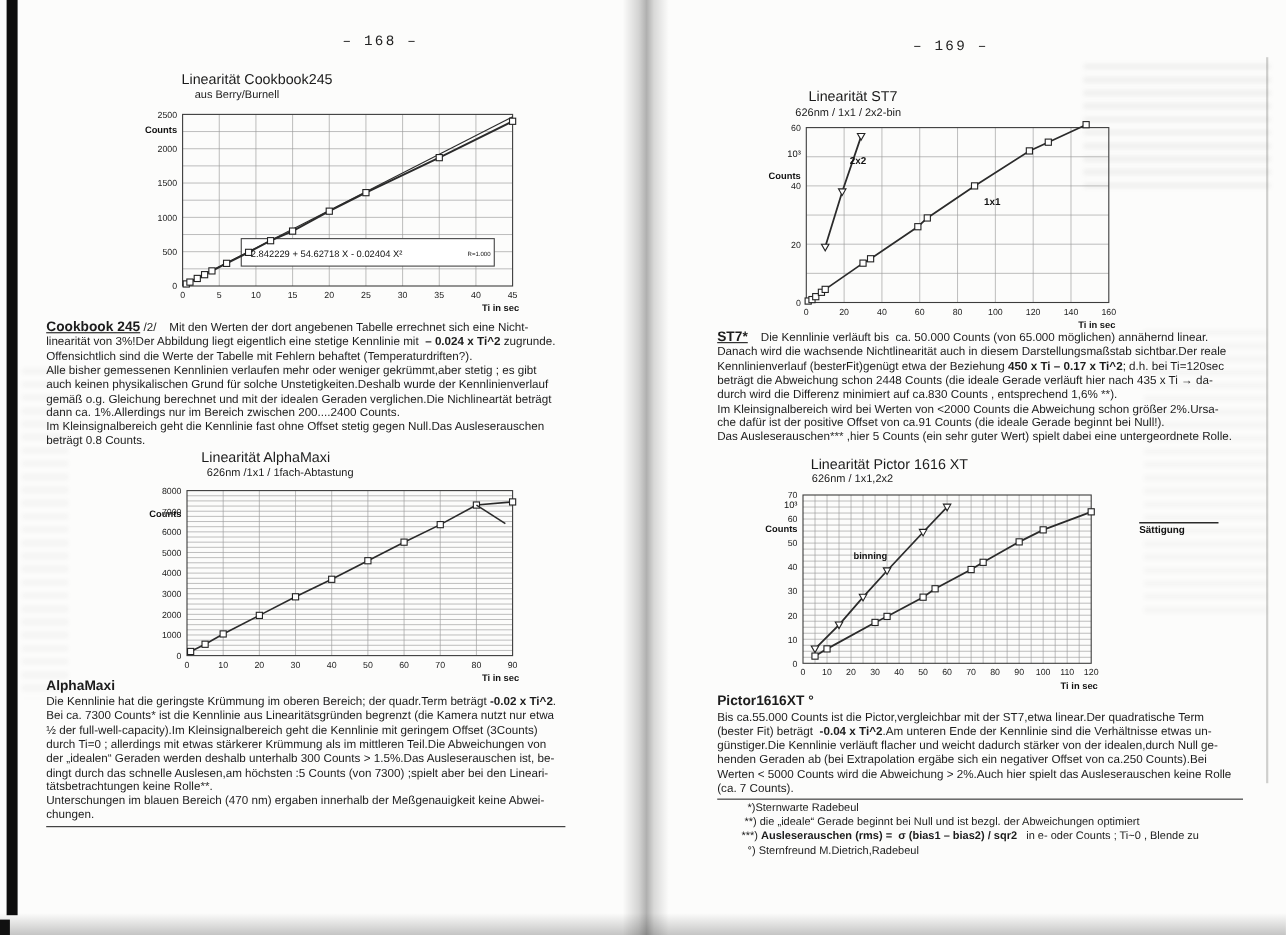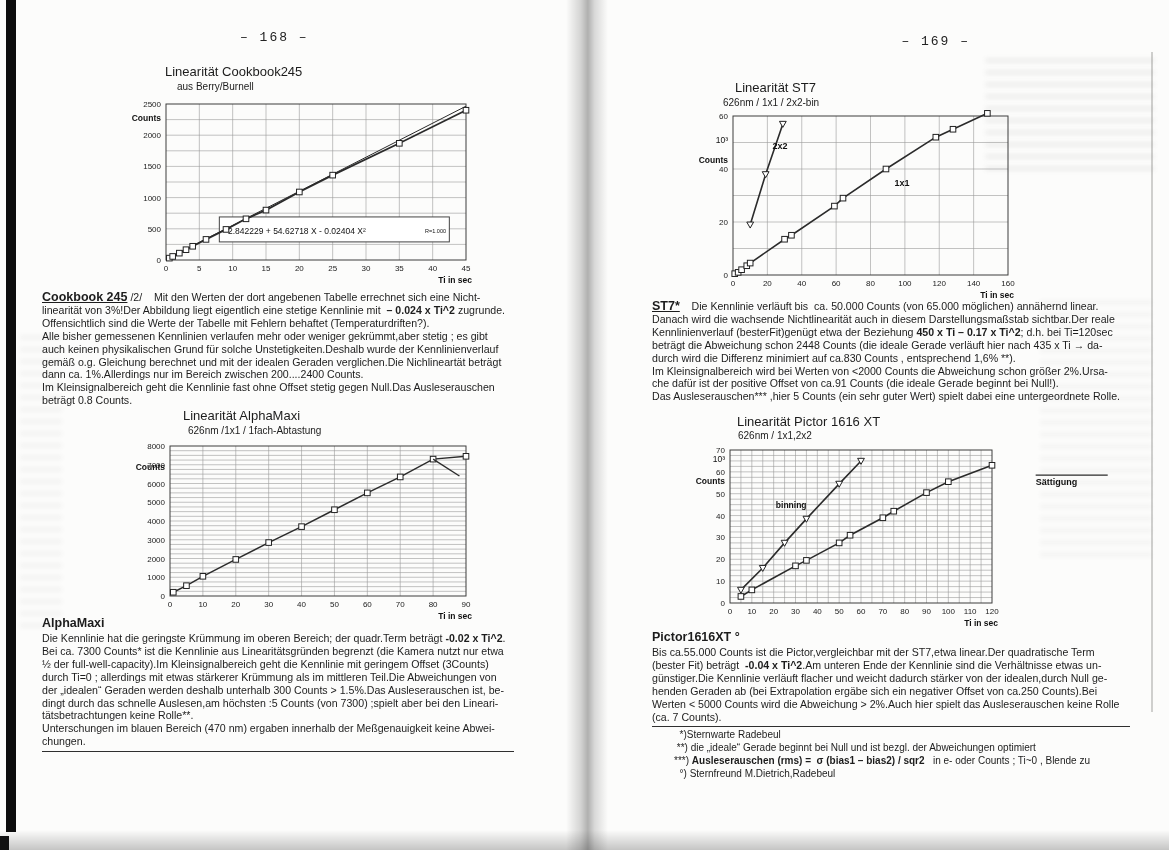--- a/index.html
+++ b/index.html
@@ -31,21 +31,21 @@
 
 <div class="edgebar"></div>
 <div class="spine"></div>
 <div class="bottomband"></div>
 <div class="cornermark"></div>
 <div class="rightedge"></div>
 <div class="ghost" style="left:985px;top:58px;width:170px;height:118px"></div>
 <div class="ghost" style="left:1040px;top:300px;width:112px;height:260px;opacity:.3"></div>
 <div class="ghost" style="left:20px;top:335px;width:42px;height:300px;opacity:.35"></div>
 
-<div class="abs pageno" style="left:240px;top:30px;width:140px;text-align:left">–  168  –</div>
+<div class="abs pageno" style="left:240px;top:30px;width:140px;text-align:right">–  168  –</div>
 
 <div class="chart" style="left:120px;top:60px;width:360px;height:240px">
   <div class="ctitle" style="left:45px;top:4px">Linearität Cookbook245</div>
   <div class="csub" style="left:57px;top:21px">aus Berry/Burnell</div>
   <svg width="360" height="196" style="left:0;top:36px">
       <line x1="79.33333333333333" y1="8" x2="79.33333333333333" y2="164" stroke="#9b9b9b" stroke-width="0.6"></line>
       <line x1="112.66666666666666" y1="8" x2="112.66666666666666" y2="164" stroke="#9b9b9b" stroke-width="0.6"></line>
       <line x1="146" y1="8" x2="146" y2="164" stroke="#9b9b9b" stroke-width="0.6"></line>
       <line x1="179.33333333333331" y1="8" x2="179.33333333333331" y2="164" stroke="#9b9b9b" stroke-width="0.6"></line>
       <line x1="212.66666666666669" y1="8" x2="212.66666666666669" y2="164" stroke="#9b9b9b" stroke-width="0.6"></line>
@@ -183,21 +183,21 @@
       <text x="352" y="181" text-anchor="end" font-size="8.5" font-weight="bold" fill="#111">Ti in sec</text>
     </svg>
 </div>
 
 <div class="abs" style="left:42px;top:616px;width:480px">
   <div class="heading">AlphaMaxi</div>
   <div class="para"><div><span>Die Kennlinie hat die geringste Krümmung im oberen Bereich; der quadr.Term beträgt </span><span style="font-weight: bold;">-0.02 x Ti^2</span><span>.</span></div><div><span>Bei ca. 7300 Counts* ist die Kennlinie aus Linearitätsgründen begrenzt (die Kamera nutzt nur etwa</span></div><div><span>½ der full-well-capacity).Im Kleinsignalbereich geht die Kennlinie mit geringem Offset (3Counts)</span></div><div><span>durch Ti=0 ; allerdings mit etwas stärkerer Krümmung als im mittleren Teil.Die Abweichungen von</span></div><div><span>der „idealen“ Geraden werden deshalb unterhalb 300 Counts &gt; 1.5%.Das Ausleserauschen ist, be-</span></div><div><span>dingt durch das schnelle Auslesen,am höchsten :5 Counts (von 7300) ;spielt aber bei den Lineari-</span></div><div><span>tätsbetrachtungen keine Rolle**.</span></div><div><span>Unterschungen im blauen Bereich (470 nm) ergaben innerhalb der Meßgenauigkeit keine Abwei-</span></div><div><span>chungen.</span></div></div>
   <div class="rule" style="width:472px"></div>
 </div>
 
-<div class="abs pageno" style="left:830px;top:34px;width:140px;text-align:right">–  169  –</div>
+<div class="abs pageno" style="left:830px;top:34px;width:140px;text-align:left">–  169  –</div>
 
 <div class="chart" style="left:655px;top:74px;width:400px;height:228px">
   <div class="ctitle" style="left:80px;top:6px">Linearität ST7</div>
   <div class="csub" style="left:68px;top:23px">626nm / 1x1 / 2x2-bin</div>
   <svg width="400" height="200" style="left:0;top:38px">
       <line x1="112.375" y1="4" x2="112.375" y2="163" stroke="#9b9b9b" stroke-width="0.6"></line>
       <line x1="146.75" y1="4" x2="146.75" y2="163" stroke="#9b9b9b" stroke-width="0.6"></line>
       <line x1="181.125" y1="4" x2="181.125" y2="163" stroke="#9b9b9b" stroke-width="0.6"></line>
       <line x1="215.5" y1="4" x2="215.5" y2="163" stroke="#9b9b9b" stroke-width="0.6"></line>
       <line x1="249.875" y1="4" x2="249.875" y2="163" stroke="#9b9b9b" stroke-width="0.6"></line>

